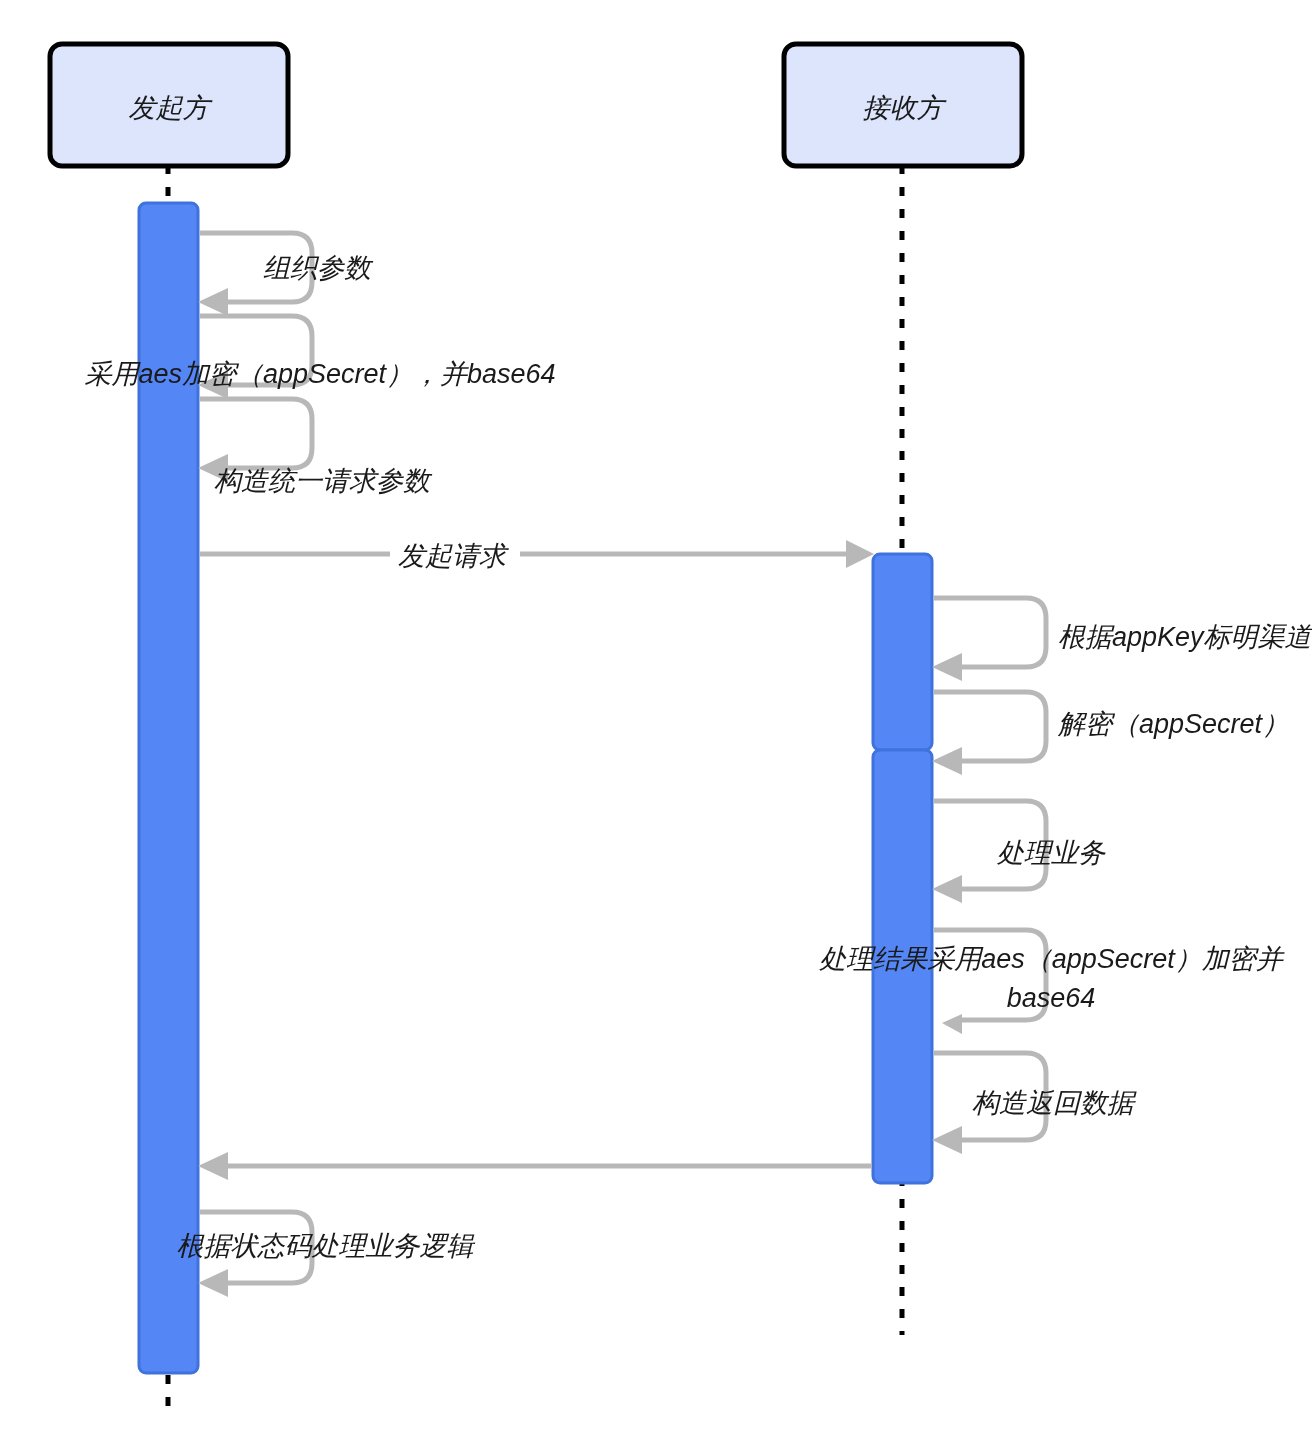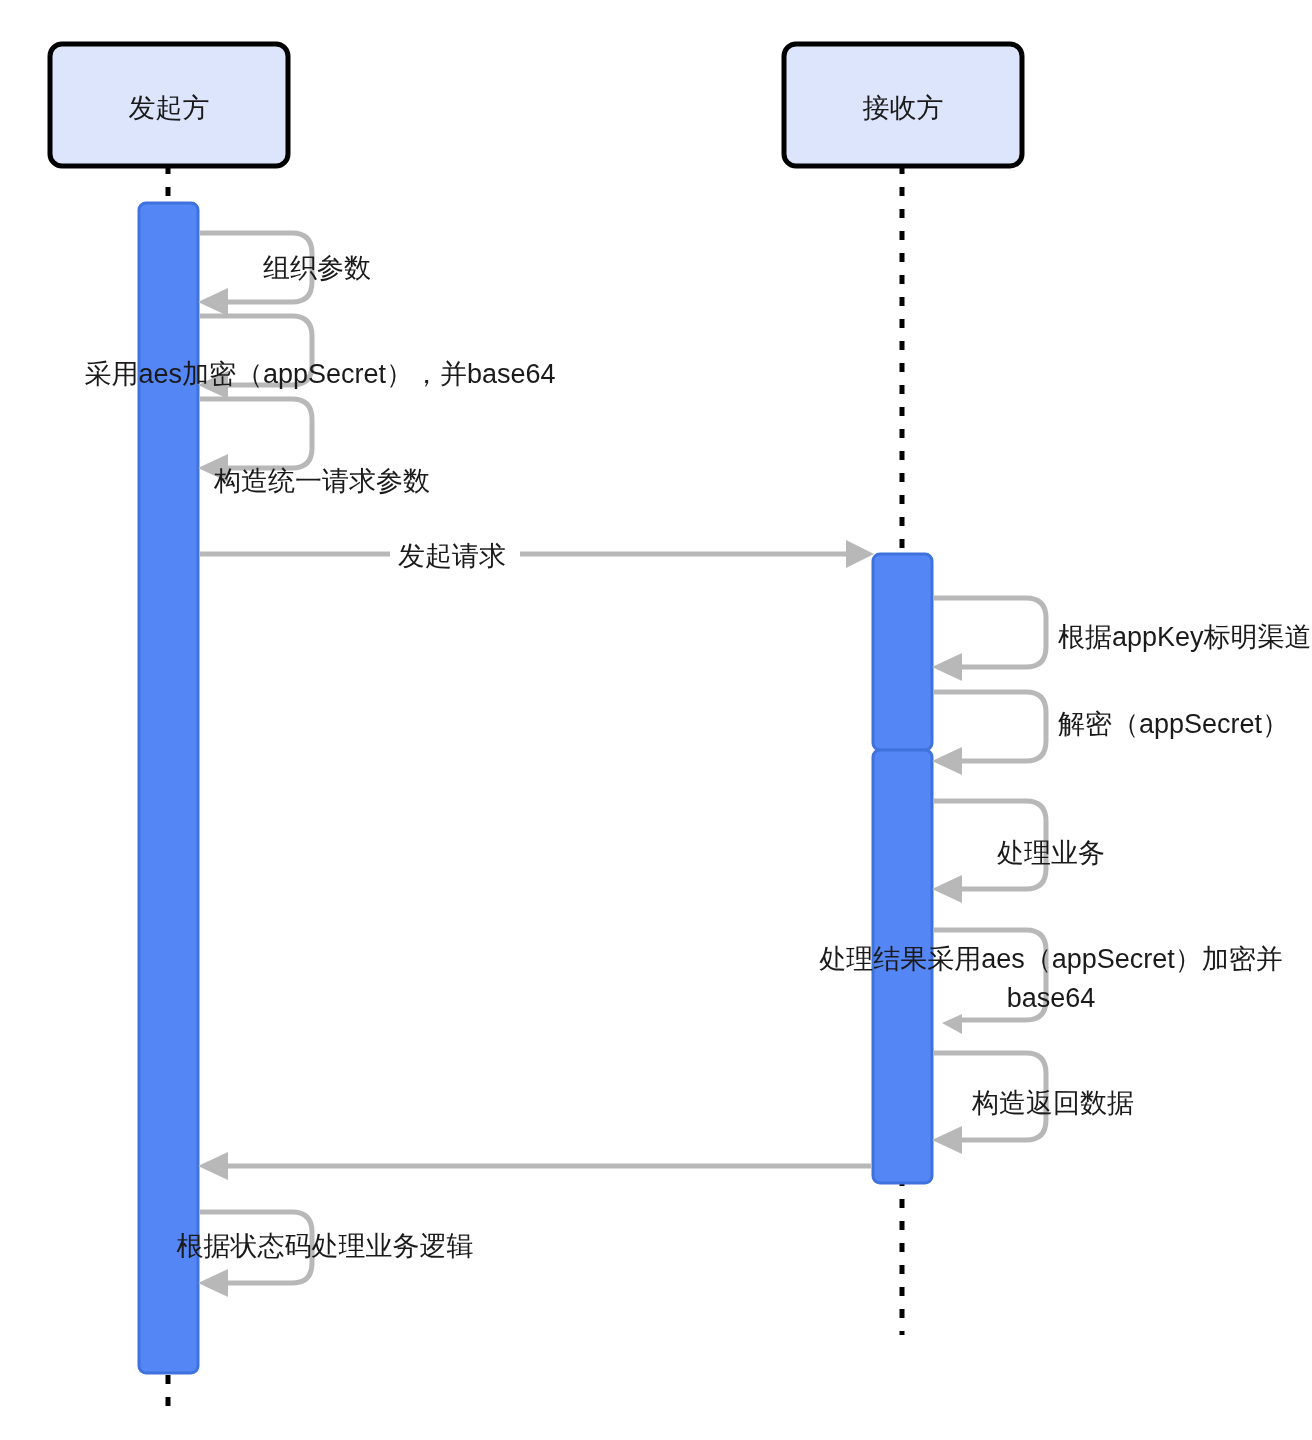--- a/index.html
+++ b/index.html
@@ -10,20 +10,21 @@
   body {
     width: 1312px;
     height: 1440px;
     overflow: hidden;
     font-family: "Liberation Sans", "DejaVu Sans", sans-serif;
   }
   #diagram-root {
     position: relative;
     width: 1312px;
     height: 1440px;
+    font-style: italic;
   }
   svg.seq {
     display: block;
     width: 1312px;
     height: 1440px;
   }
   .participant-box {
     fill: #dce5fb;
     stroke: #000000;
     stroke-width: 5;

